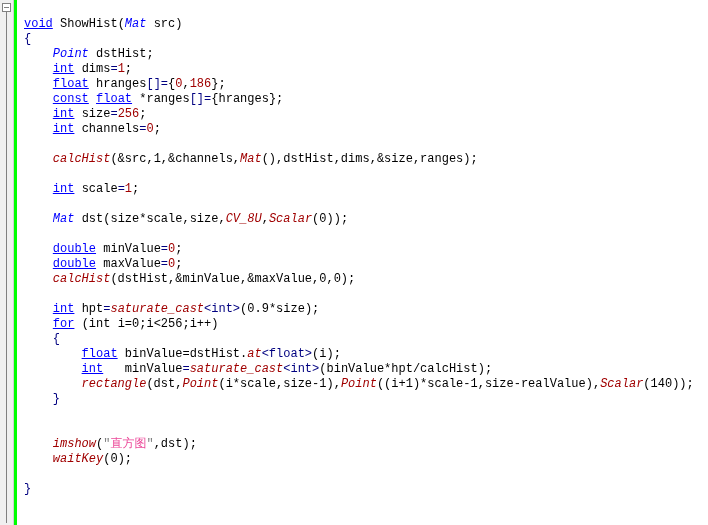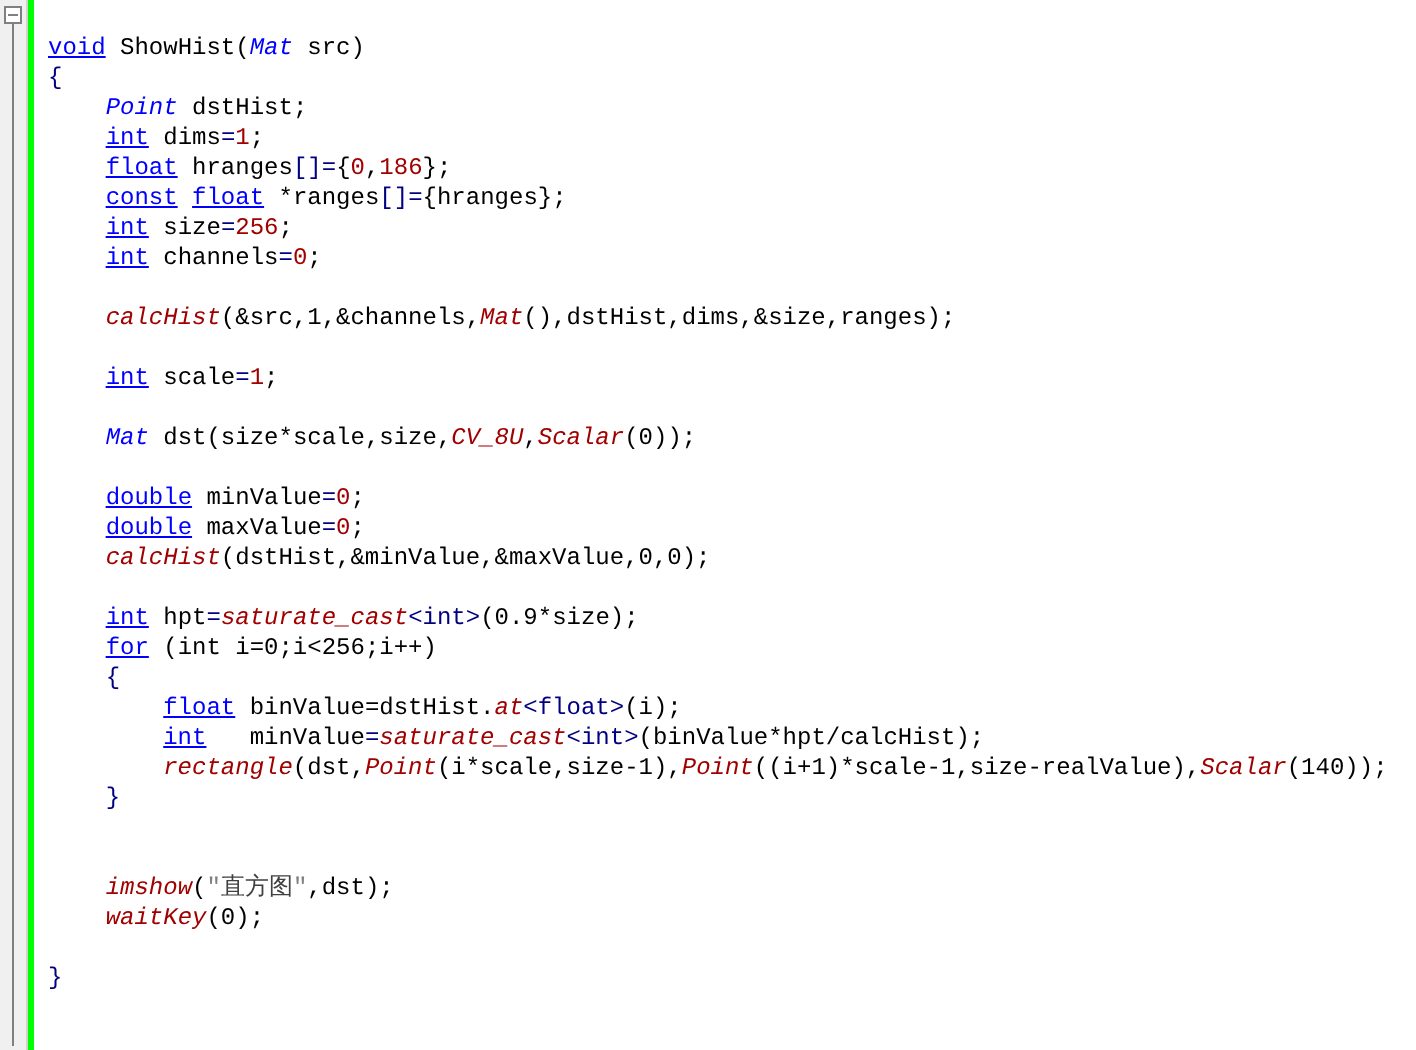--- a/index.html
+++ b/index.html
@@ -55,21 +55,21 @@
     padding: 2px 0 0 10px;
     white-space: pre;
     line-height: 15px;
     flex: 1;
   }
   .kw  { color: #0000ff; text-decoration: underline; }
   .typ { color: #0000ff; font-style: italic; }
   .fn  { color: #a00000; font-style: italic; }
   .num { color: #a00000; }
   .str { color: #808080; }
-  .strchn { color: #404040; }
+  .strchn { color: #ec4899; }
   .op  { color: #000080; }
   .pl  { color: #000000; }
 </style>
 </head>
 <body>
 
 <div class="editor">
   <div class="gutter">
     <div class="fold-minus"></div>
     <div class="fold-line"></div>

